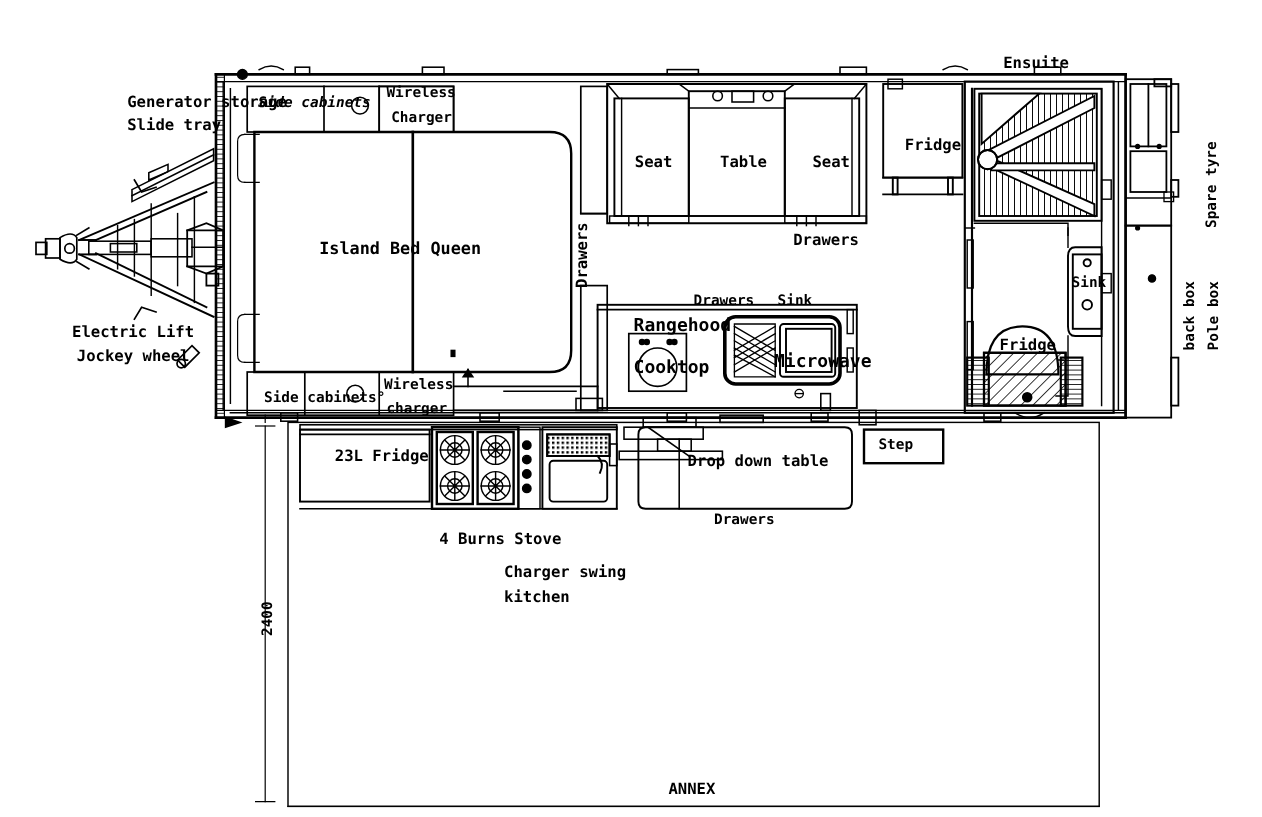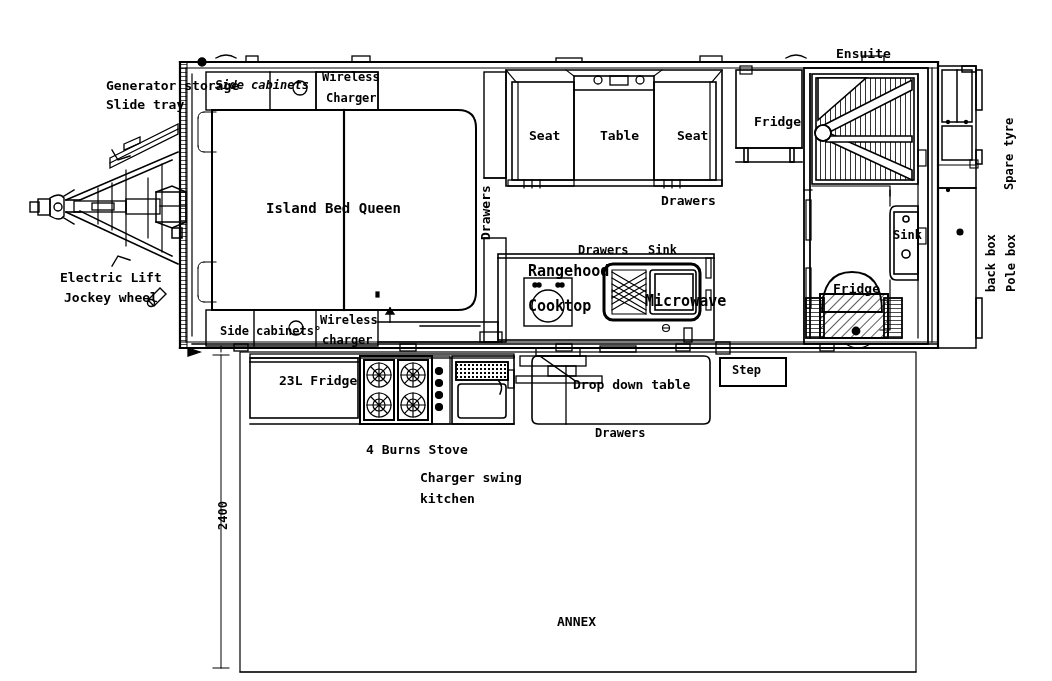--- a/index.html
+++ b/index.html
@@ -459,13 +459,13 @@
 <div class="lbl s12" style="left:320px;top:313px;">Wireless</div>
 <div class="lbl s12" style="left:322px;top:333px;">charger</div>
 
 <div class="lbl s13" style="left:279px;top:373px;">23L Fridge</div>
 <div class="lbl s13" style="left:366px;top:442px;">4 Burns Stove</div>
 <div class="lbl s13" style="left:420px;top:470px;">Charger swing</div>
 <div class="lbl s13" style="left:420px;top:491px;">kitchen</div>
 
 <div class="lbl s12 rot90" style="left:216px;top:530px;">2400</div>
 
-<div class="lbl s13" style="left:557px;top:614px;">ANNEX</div>
+<div class="lbl s13" style="left:557px;top:651px;">ANNEX</div>
 
 </body></html>

